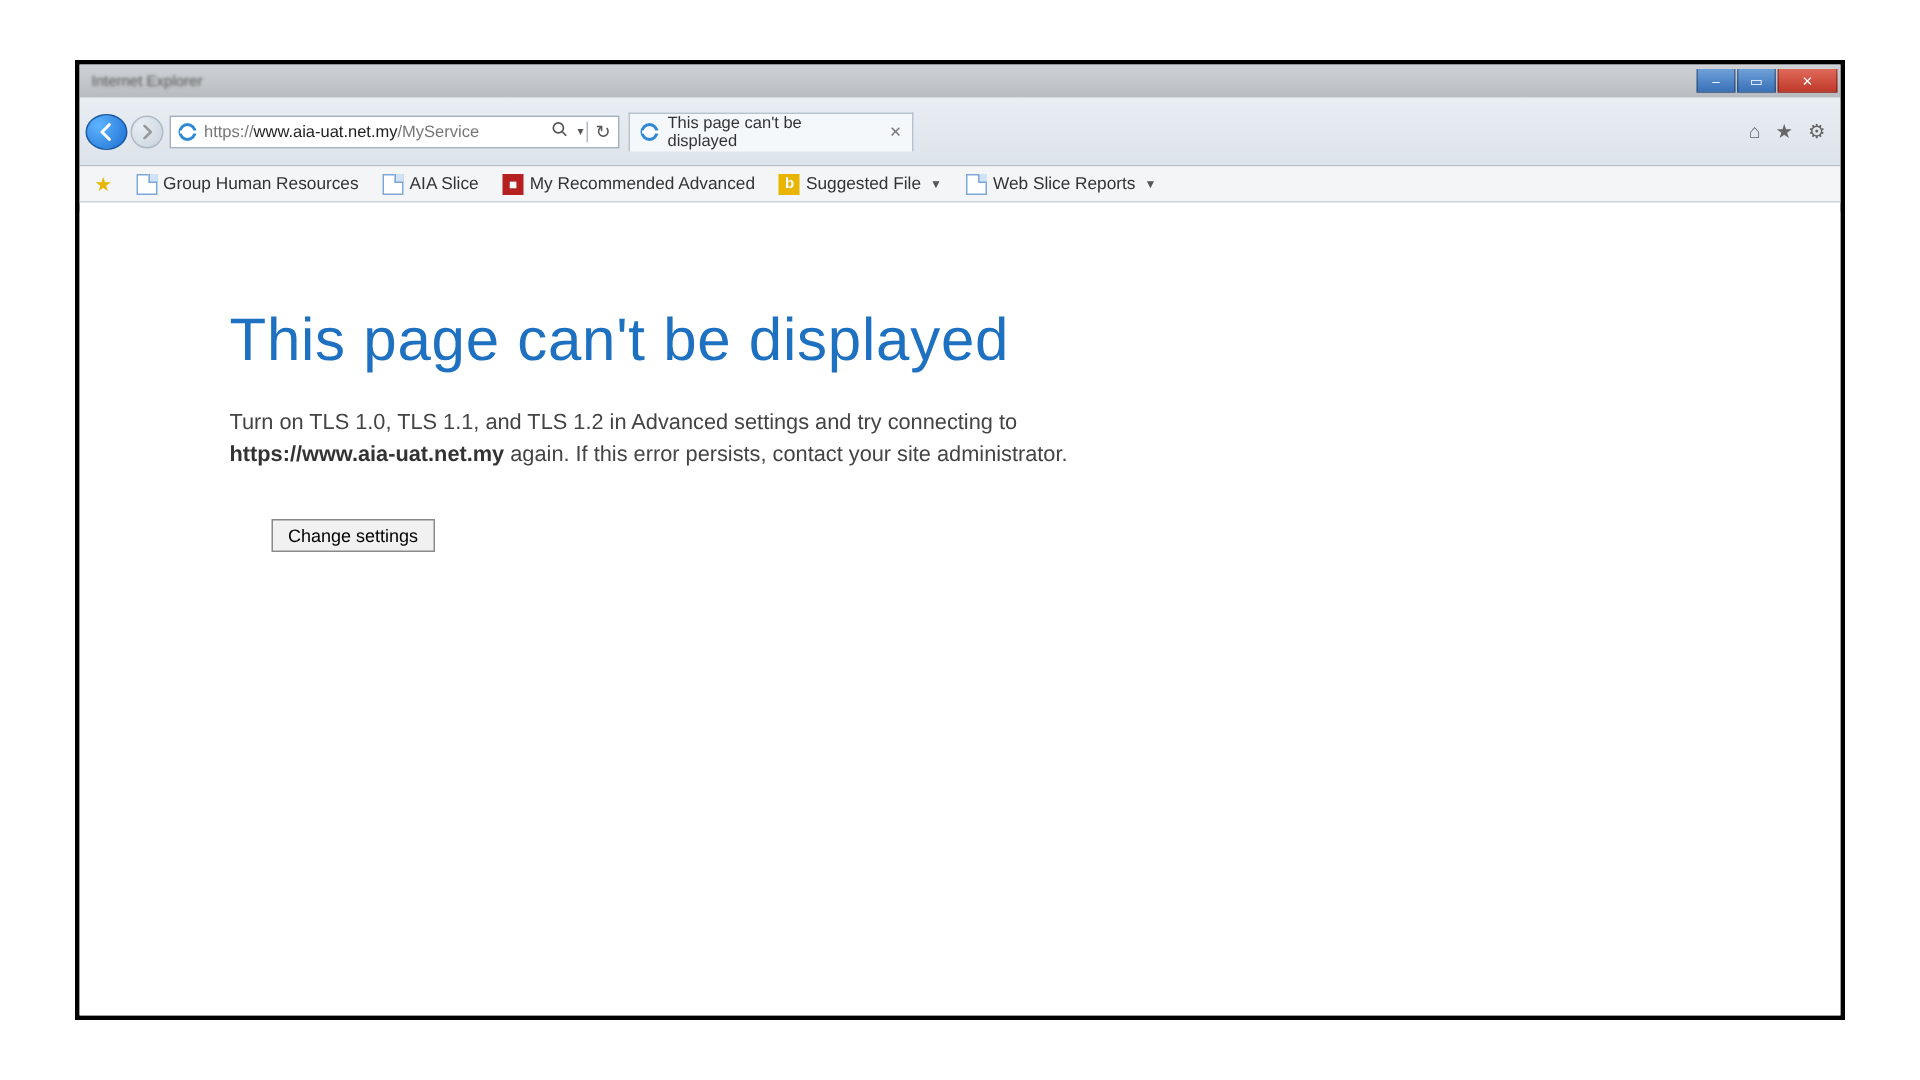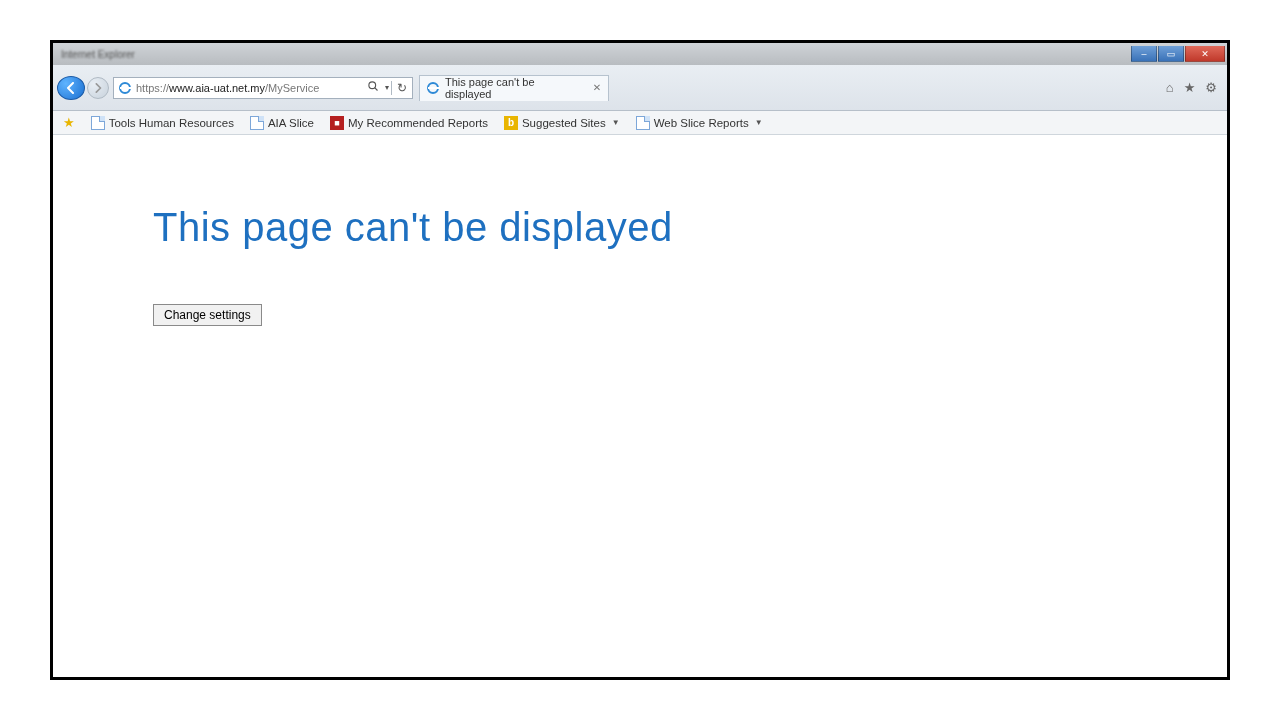--- a/index.html
+++ b/index.html
@@ -51,21 +51,21 @@
   .page-ico::after { content: ""; position: absolute; right: -1px; top: -1px; width: 5px; height: 5px; background: #cfe2f7; border-left: 1px solid #7da7d9; border-bottom: 1px solid #7da7d9; }
   .red-ico { width: 14px; height: 14px; background: #b52020; color: #fff; font-size: 9px; font-weight: bold; display: inline-flex; align-items: center; justify-content: center; }
   .bing-ico { width: 14px; height: 14px; background: #e9b500; color: #fff; font-size: 10px; font-weight: bold; display: inline-flex; align-items: center; justify-content: center; }
   .dd-caret { font-size: 8px; color: #555; margin-left: 2px; }
 
   
   .content { position: absolute; left: 0; right: 0; top: 98px; bottom: 0; background: #fff; padding: 64px 0 0 100px; }
   .err-title { font-size: 40px; font-weight: 300; color: #1e70c0; letter-spacing: .5px; margin-bottom: 22px; }
   .err-text { font-size: 14.5px; color: #444; max-width: 600px; line-height: 1.45; }
   .err-text b { font-weight: 600; color: #333; }
-  .change-btn { margin-top: 32px; font-size: 12px; padding: 3px 10px; background: #f1f1f1; border: 1px solid #8a8a8a; cursor: pointer; }
+  .change-btn { margin-top: 32px; font-size: 12px; padding: 3px 10px; background: #f1f1f1; border: 1px solid #8a8a8a; cursor: pointer; margin-left: 28px; }
 </style>
 </head>
 <body>
 
 <div class="outer-frame">
 
   <div class="titlebar">
     <div class="title-caption">Internet Explorer</div>
     <div class="win-btn win-min">–</div>
     <div class="win-btn win-max">▭</div>
@@ -113,40 +113,43 @@
     </div>
   </div>
 
 
   <div class="favbar">
     <div class="fav-item">
         <span class="fav-star">★</span>
       </div>
     <div class="fav-item">
       <span class="page-ico"></span>
-      <span>Tools Human Resources</span>
+      <span>Group Human Resources</span>
     </div>
     <div class="fav-item">
       <span class="page-ico"></span>
       <span>AIA Slice</span>
     </div>
     <div class="fav-item">
       <span class="red-ico">■</span>
-      <span>My Recommended Reports</span>
+      <span>My Recommended Advanced</span>
     </div>
     <div class="fav-item">
       <span class="bing-ico">b</span>
-      <span>Suggested Sites</span>
+      <span>Suggested File</span>
       <span class="dd-caret">▼</span>
     </div>
     <div class="fav-item">
       <span class="page-ico"></span>
       <span>Web Slice Reports</span>
       <span class="dd-caret">▼</span>
     </div>
   </div>
 
   <div class="content">
     <div class="err-title">This page can't be displayed</div>
+    <div class="err-text">
+      <span>Turn on TLS 1.0, TLS 1.1, and TLS 1.2 in Advanced settings and try connecting to </span><b>https://www.aia-uat.net.my</b><span> again. If this error persists, contact your site administrator.</span>
+    </div>
     <button class="change-btn">Change settings</button>
   </div>
 
 </div>
 
 </body></html>

